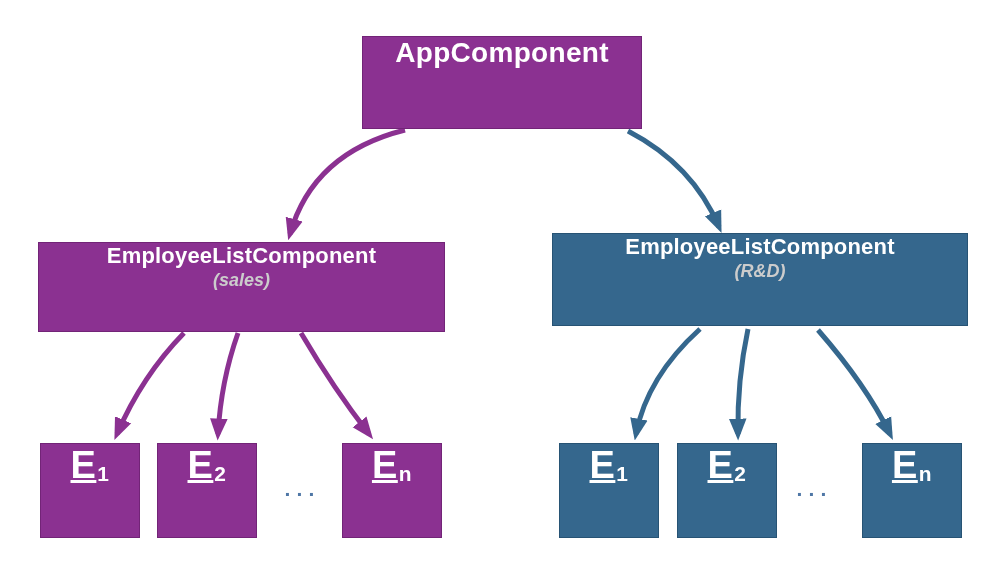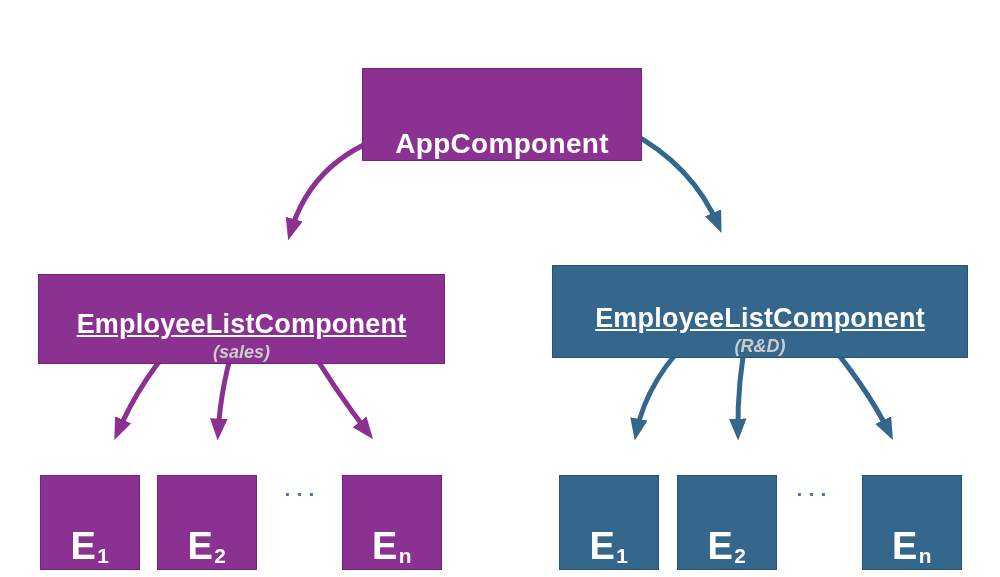--- a/index.html
+++ b/index.html
@@ -25,33 +25,32 @@
     width: 1000px; height: 577px;
     pointer-events: none;
   }
   .st-p { stroke: var(--c-purple); stroke-width: 5; fill: none; }
   .st-b { stroke: var(--c-blue);   stroke-width: 5; fill: none; }
   .fill-p { fill: var(--c-purple); }
   .fill-b { fill: var(--c-blue); }
   .node {
     position: absolute;
     display: flex; flex-direction: column;
-    align-items: center; justify-content: flex-end;
+    align-items: center; justify-content: flex-start;
     color: var(--c-node-text);
     font-weight: 700;
     text-align: center;
     line-height: 1.15;
-    margin-top: 32px;
   }
   .node.purple { background: var(--c-purple); border: 1px solid rgba(40,0,45,0.25); }
   .node.blue   { background: var(--c-blue);   border: 1px solid rgba(0,25,45,0.25); }
   .app-title { font-size: 28px; letter-spacing: 0.3px; }
-  .list-title { font-size: 27px; letter-spacing: 0.2px; text-decoration: underline; }
+  .list-title { font-size: 22px; letter-spacing: 0.2px; }
   .list-subtitle { font-size: 18px; color: var(--c-subtitle); margin-top: 2px; font-style: italic; }
-  .elabel { font-size: 38px; letter-spacing: 0.5px; }
+  .elabel { font-size: 38px; letter-spacing: 0.5px; text-decoration: underline; }
   .e-sub { font-size: 0.55em; position: relative; top: 0.16em; margin-left: 1px; }
   .dots {
     position: absolute;
     display: flex; align-items: center; justify-content: center;
     color: var(--c-dots);
     font-weight: 700; font-size: 21px; letter-spacing: 5px;
     text-indent: 5px;
   }
 </style>
 </head>

